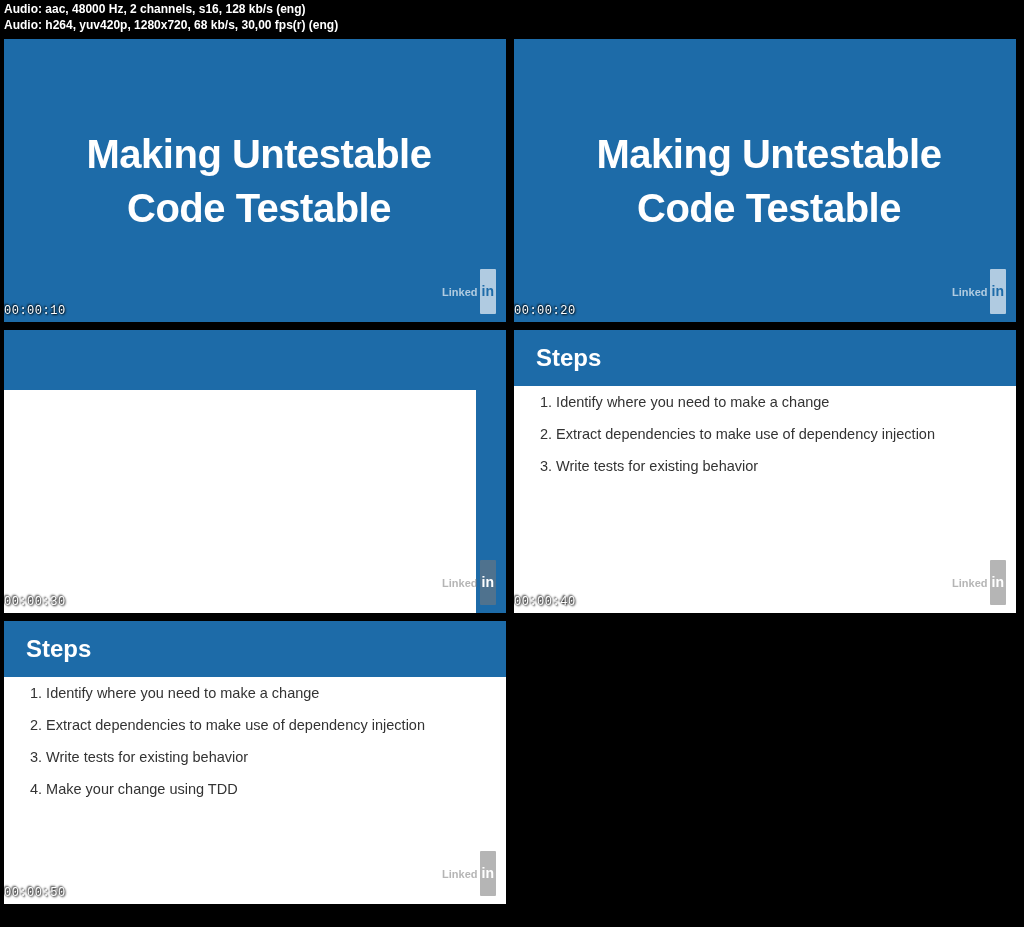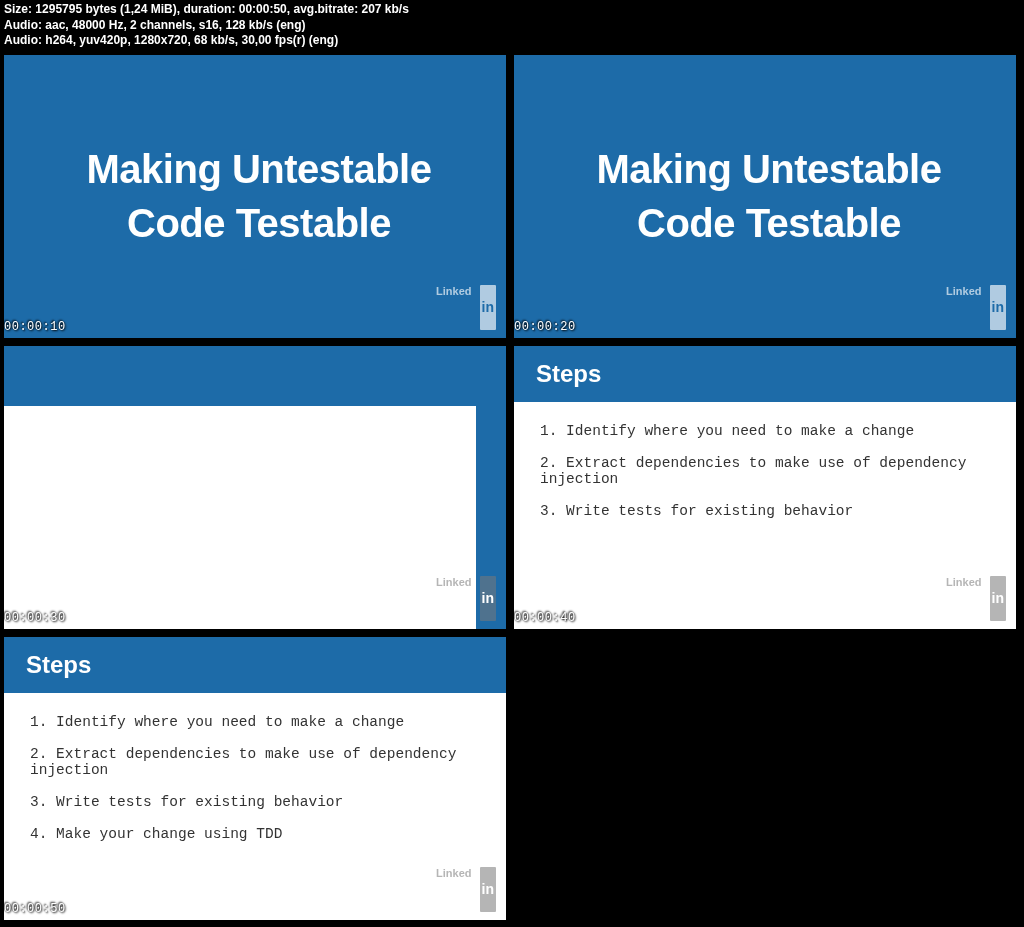--- a/index.html
+++ b/index.html
@@ -49,24 +49,23 @@
     background: #fff;
   }
   .steps-header {
     background: #1d6ba8;
     color: #fff;
     font-size: 24px;
     font-weight: 800;
     padding: 14px 22px;
   }
   .steps-body {
-    padding: 21px 26px;
+    padding: 8px 26px;
     color: #333;
     font-size: 14.5px;
-    font-family: Liberation Mono, monospace;
   }
   .steps-body .item {
     margin-bottom: 16px;
     font-weight: 400;
   }
   .blank-slide {
     background: #fff;
     position: relative;
   }
   .blank-top {
@@ -95,22 +94,22 @@
     letter-spacing: 0.5px;
   }
   .linkedin {
     position: absolute;
     right: 10px;
     bottom: 8px;
     color: rgba(255,255,255,0.65);
     font-size: 11px;
     font-weight: 600;
     display: flex;
-    align-items: flex-start;
-    gap: 8px;
+    align-items: center;
+    gap: 2px;
   }
   .linkedin.grey { color: rgba(120,120,120,0.55); }
   .linkedin .in-box {
     display: inline-block;
     background: rgba(255,255,255,0.65);
     color: #1d6ba8;
     font-size: 14px;
     font-weight: 800;
     padding: 17px 2px;
     border-radius: 1px;
@@ -119,24 +118,20 @@
   .linkedin.grey .in-box {
     background: rgba(120,120,120,0.55);
     color: #fff;
   }
 </style>
 </head>
 <body>
 
 <div class="meta">
   <div>
-    <span>Size:</span>
-    <span>1295795 bytes (1,24 MiB), duration: 00:00:50, avg.bitrate: 207 kb/s</span>
-  </div>
-  <div>
     <span>Audio:</span>
     <span>aac, 48000 Hz, 2 channels, s16, 128 kb/s (eng)</span>
   </div>
   <div>
     <span>Audio:</span>
     <span>h264, yuv420p, 1280x720, 68 kb/s, 30,00 fps(r) (eng)</span>
   </div>
 </div>
 
 <div class="grid">

